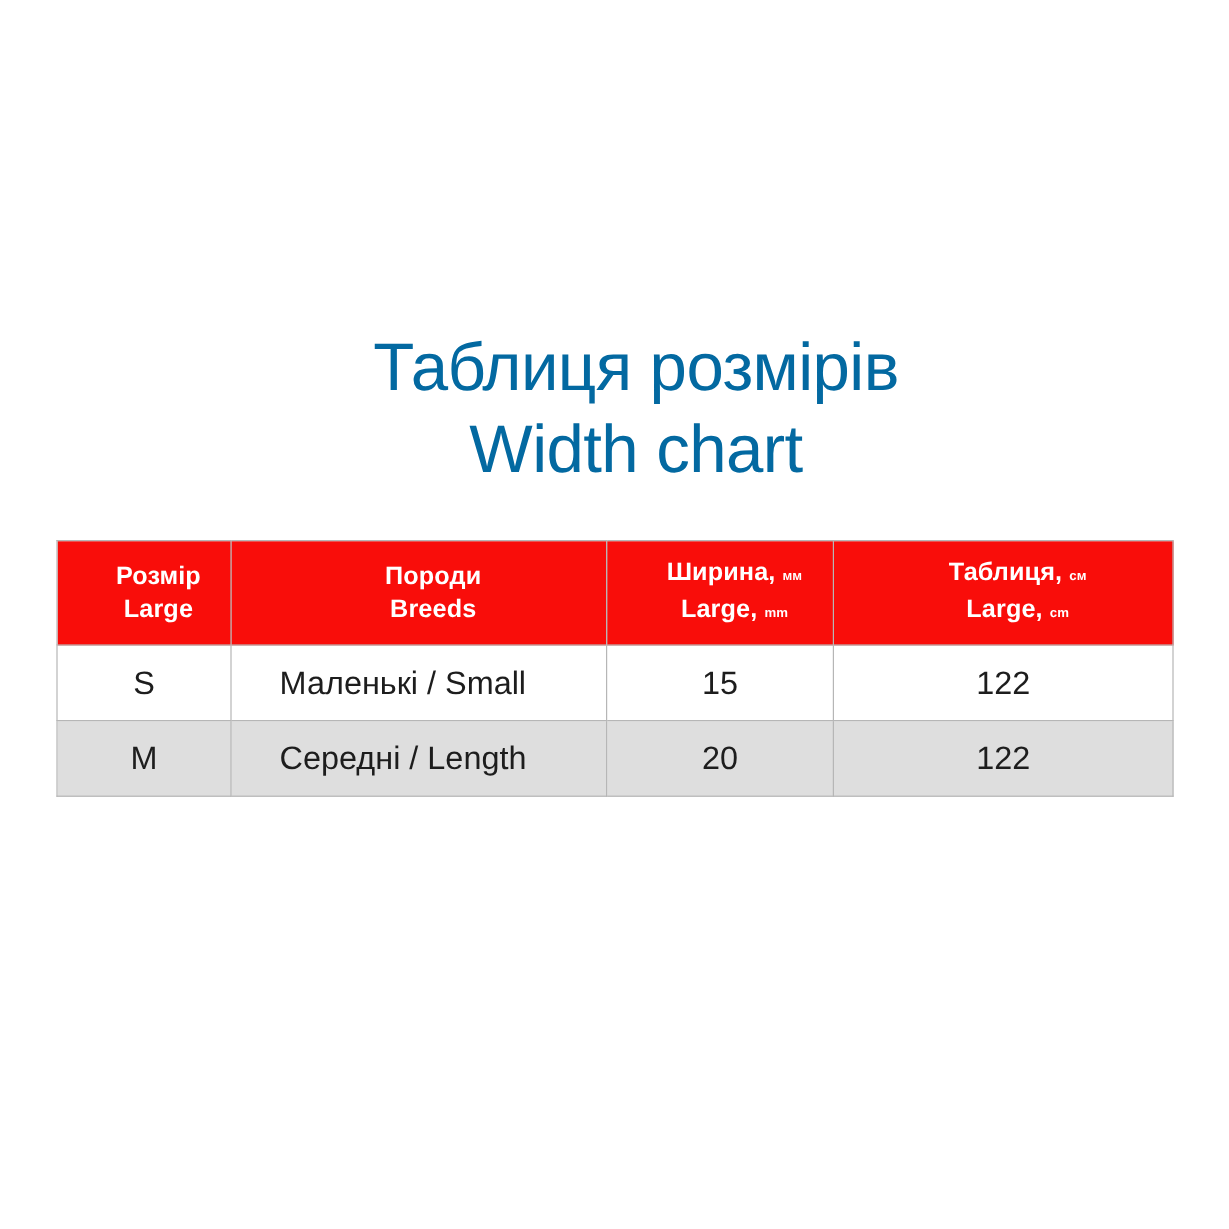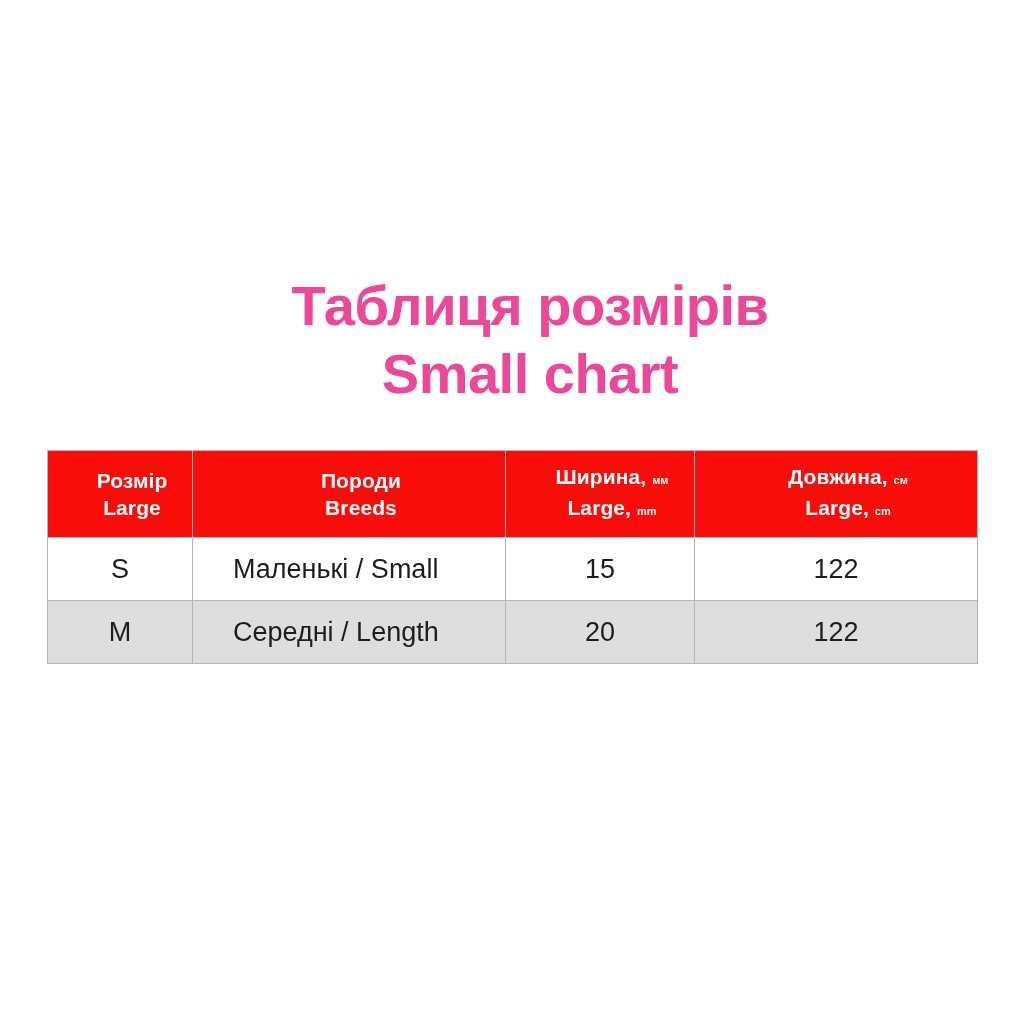--- a/index.html
+++ b/index.html
@@ -26,23 +26,23 @@
   
   .title-block {
     position: absolute;
     left: 0;
     top: 272px;
     width: 1024px;
     text-align: center;
   }
   .title-line {
     display: block;
-    color: #ec4899;
+    color: #0369a1;
     font-family: "Liberation Sans", sans-serif;
-    font-weight: 700;
+    font-weight: 400;
     font-size: 55px;
     line-height: 68px;
     letter-spacing: -0.5px;
     margin-left: 36px;
   }
   .title-line.line-1 { font-size: 56px; }
   .title-line.line-2 { font-size: 56px; }
 
   
   .size-table-wrap {
@@ -119,21 +119,21 @@
     background: #ffffff;
   }
 </style>
 </head>
 <body>
 
 <div class="page">
 
   <div class="title-block">
     <span class="title-line line-1">Таблиця розмірів</span>
-    <span class="title-line line-2">Small chart</span>
+    <span class="title-line line-2">Width chart</span>
   </div>
 
   <div class="size-table-wrap">
     <table class="size-table">
       <colgroup>
         <col class="col-size">
         <col class="col-breed">
         <col class="col-width">
         <col class="col-length">
       </colgroup>
@@ -172,21 +172,21 @@
               <span class="hdr-row">
                 <span>Large,</span>
                 <span class="unit">mm</span>
               </span>
             </span>
           </th>
 
           <th>
             <span class="hdr-stack">
               <span class="hdr-row">
-                <span>Довжина,</span>
+                <span>Таблиця,</span>
                 <span class="unit">см</span>
               </span>
               <span class="hdr-row">
                 <span>Large,</span>
                 <span class="unit">cm</span>
               </span>
             </span>
           </th>
 
         </tr>

